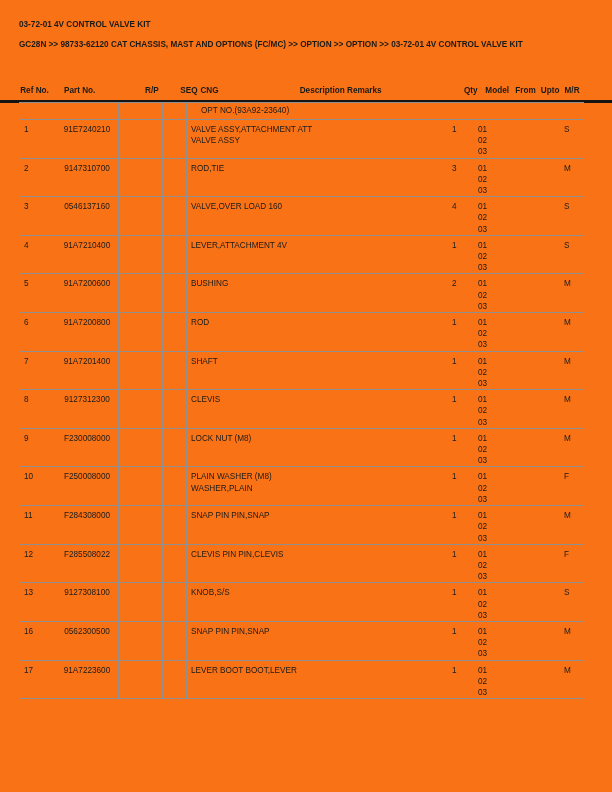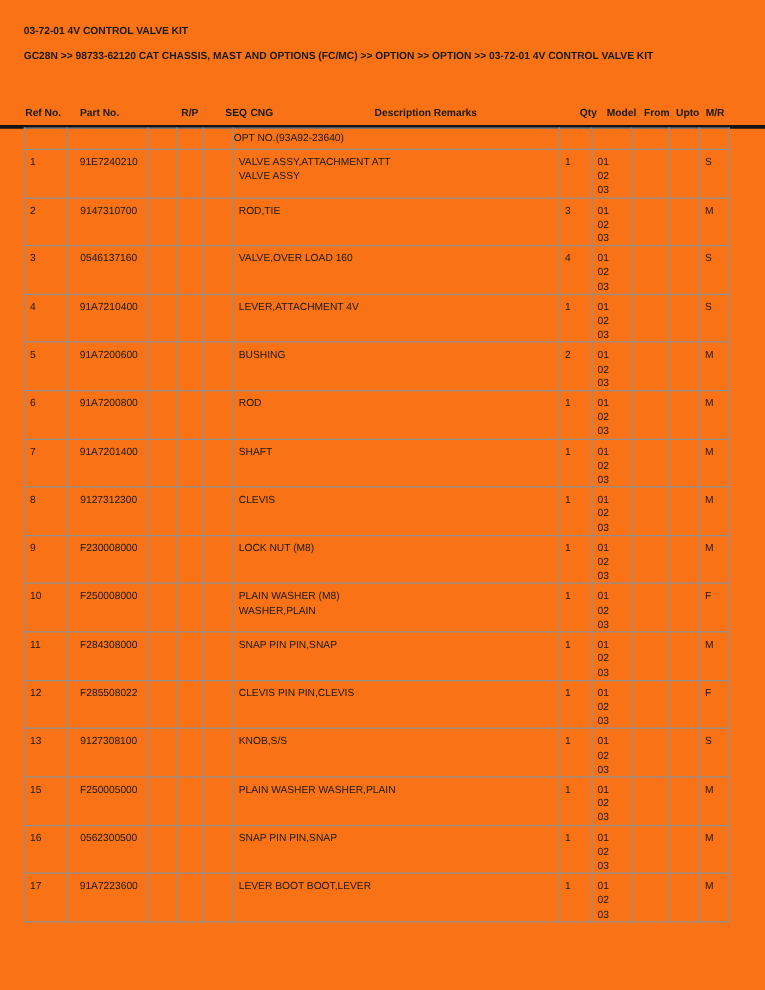--- a/index.html
+++ b/index.html
@@ -34,21 +34,21 @@
   table.parts td {
     border:1px solid #8f8f8f; vertical-align:top;
     padding:4px 2px 0 4px; white-space:pre-line; overflow:hidden;
   }
   tr.opt-row { height:17px; }
   tr.opt-row td { padding-top:2px; }
   tr.data-row { height:36.35px; }
   td.c-ref   { padding-left:5px; }
   td.c-part  { padding-left:9px;text-align:center; }
   td.c-desc  { padding-left:12px; }
-  tr.opt-row td.c-desc { padding-left:0; }
+  tr.opt-row td.c-desc { padding-left:14px; }
   td.c-qty   { padding-left:8px; }
   td.c-model { padding-left:6px; }
   td.c-mr    { padding-left:9px; }
 </style>
 </head>
 <body>
 
 <div class="page">
 
   <div class="title">03-72-01 4V CONTROL VALVE KIT</div>
@@ -290,35 +290,20 @@
           <td class="c-desc">KNOB,S/S</td>
           <td class="c-qty">1</td>
           <td class="c-model">01
 02
 03</td>
           <td class="c-from"></td>
           <td class="c-upto"></td>
           <td class="c-mr">S</td>
         </tr>
         <tr class="data-row">
-          <td class="c-ref">15</td>
-          <td class="c-part">F250005000</td>
-          <td class="c-rp"></td>
-          <td class="c-seq"></td>
-          <td class="c-cng"></td>
-          <td class="c-desc">PLAIN WASHER WASHER,PLAIN</td>
-          <td class="c-qty">1</td>
-          <td class="c-model">01
-02
-03</td>
-          <td class="c-from"></td>
-          <td class="c-upto"></td>
-          <td class="c-mr">M</td>
-        </tr>
-        <tr class="data-row">
           <td class="c-ref">16</td>
           <td class="c-part">0562300500</td>
           <td class="c-rp"></td>
           <td class="c-seq"></td>
           <td class="c-cng"></td>
           <td class="c-desc">SNAP PIN PIN,SNAP</td>
           <td class="c-qty">1</td>
           <td class="c-model">01
 02
 03</td>

